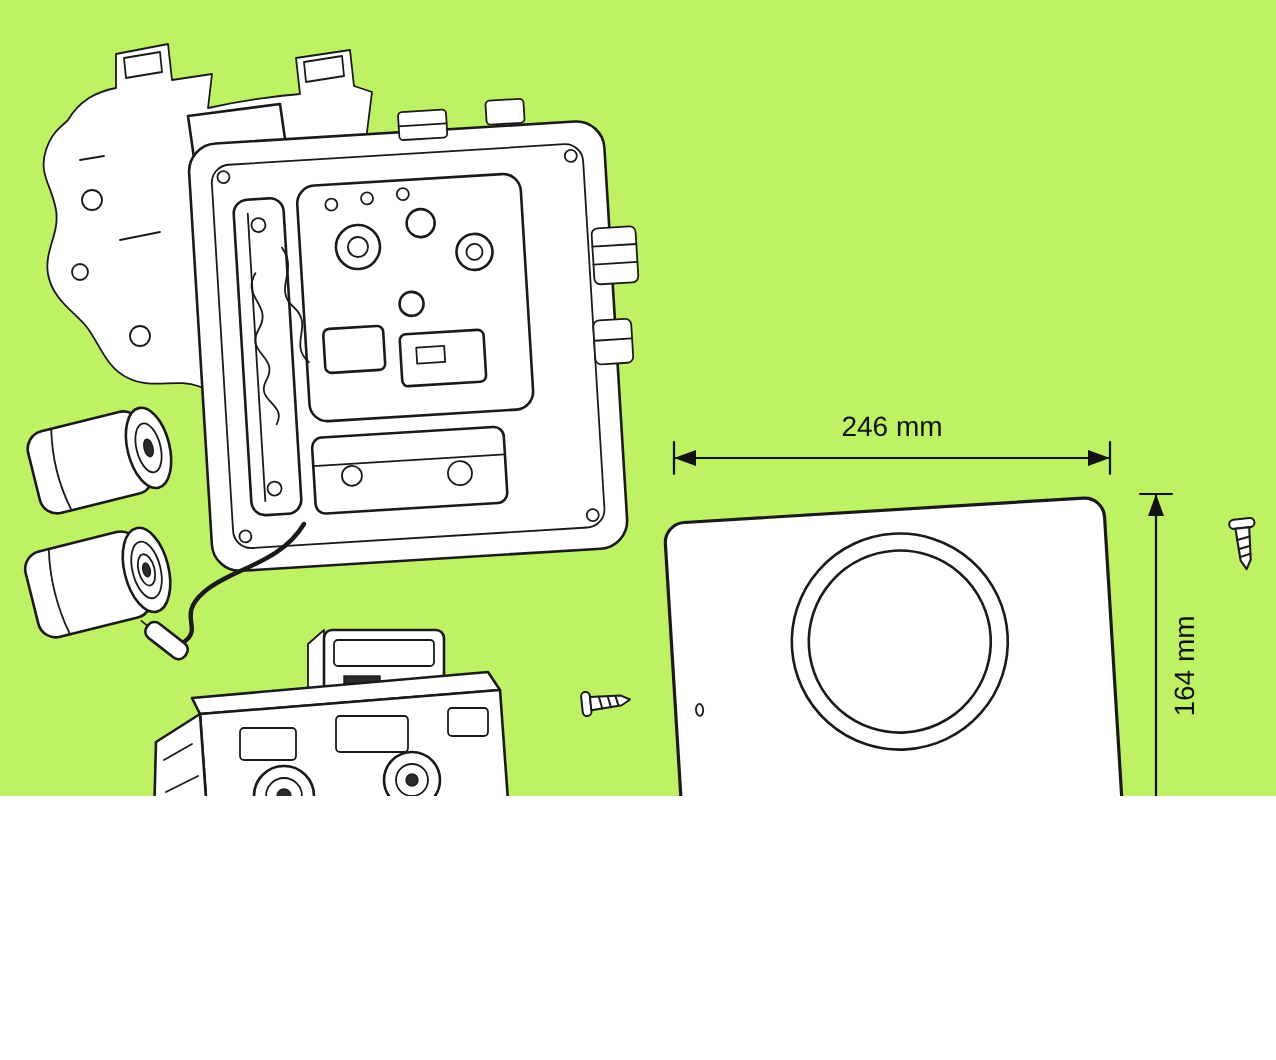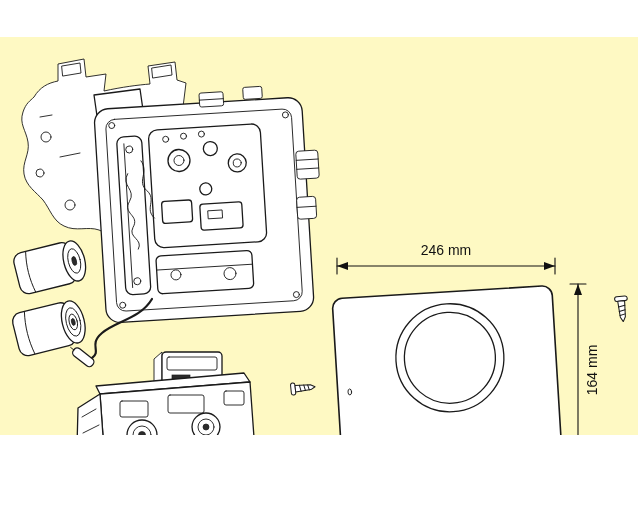--- a/index.html
+++ b/index.html
@@ -1,17 +1,17 @@
 <!DOCTYPE html>
 <html><head>
 <meta charset="utf-8">
 <style>
   html,body{margin:0;padding:0;background:#ffffff;}
-  .canvas{position:relative;width:638px;height:398px;background:#fef9c3;overflow:hidden;
-          font-family:"Liberation Sans", sans-serif;margin-top:37px;}
+  .canvas{position:relative;width:638px;height:398px;background:#bef264;overflow:hidden;
+          font-family:"Liberation Sans", sans-serif;}
   svg{display:block;}
   .ln{fill:none;stroke:#1a1a1a;stroke-width:1.3;stroke-linecap:round;stroke-linejoin:round;}
   .ln2{fill:none;stroke:#1a1a1a;stroke-width:0.9;stroke-linecap:round;stroke-linejoin:round;}
   .cab{fill:none;stroke:#1a1a1a;stroke-width:2.2;stroke-linecap:round;}
   .wh{fill:#ffffff;stroke:#1a1a1a;stroke-width:1.3;stroke-linejoin:round;}
   .wh2{fill:#ffffff;stroke:#1a1a1a;stroke-width:0.9;stroke-linejoin:round;}
   .dk{fill:#2b2b2b;stroke:#1a1a1a;stroke-width:0.7;}
   .dim{fill:none;stroke:#111111;stroke-width:1.1;stroke-linecap:round;}
   .arrow{fill:#111111;stroke:none;}
   .dim-label{font-family:"Liberation Sans", sans-serif;font-size:14px;fill:#111111;}

